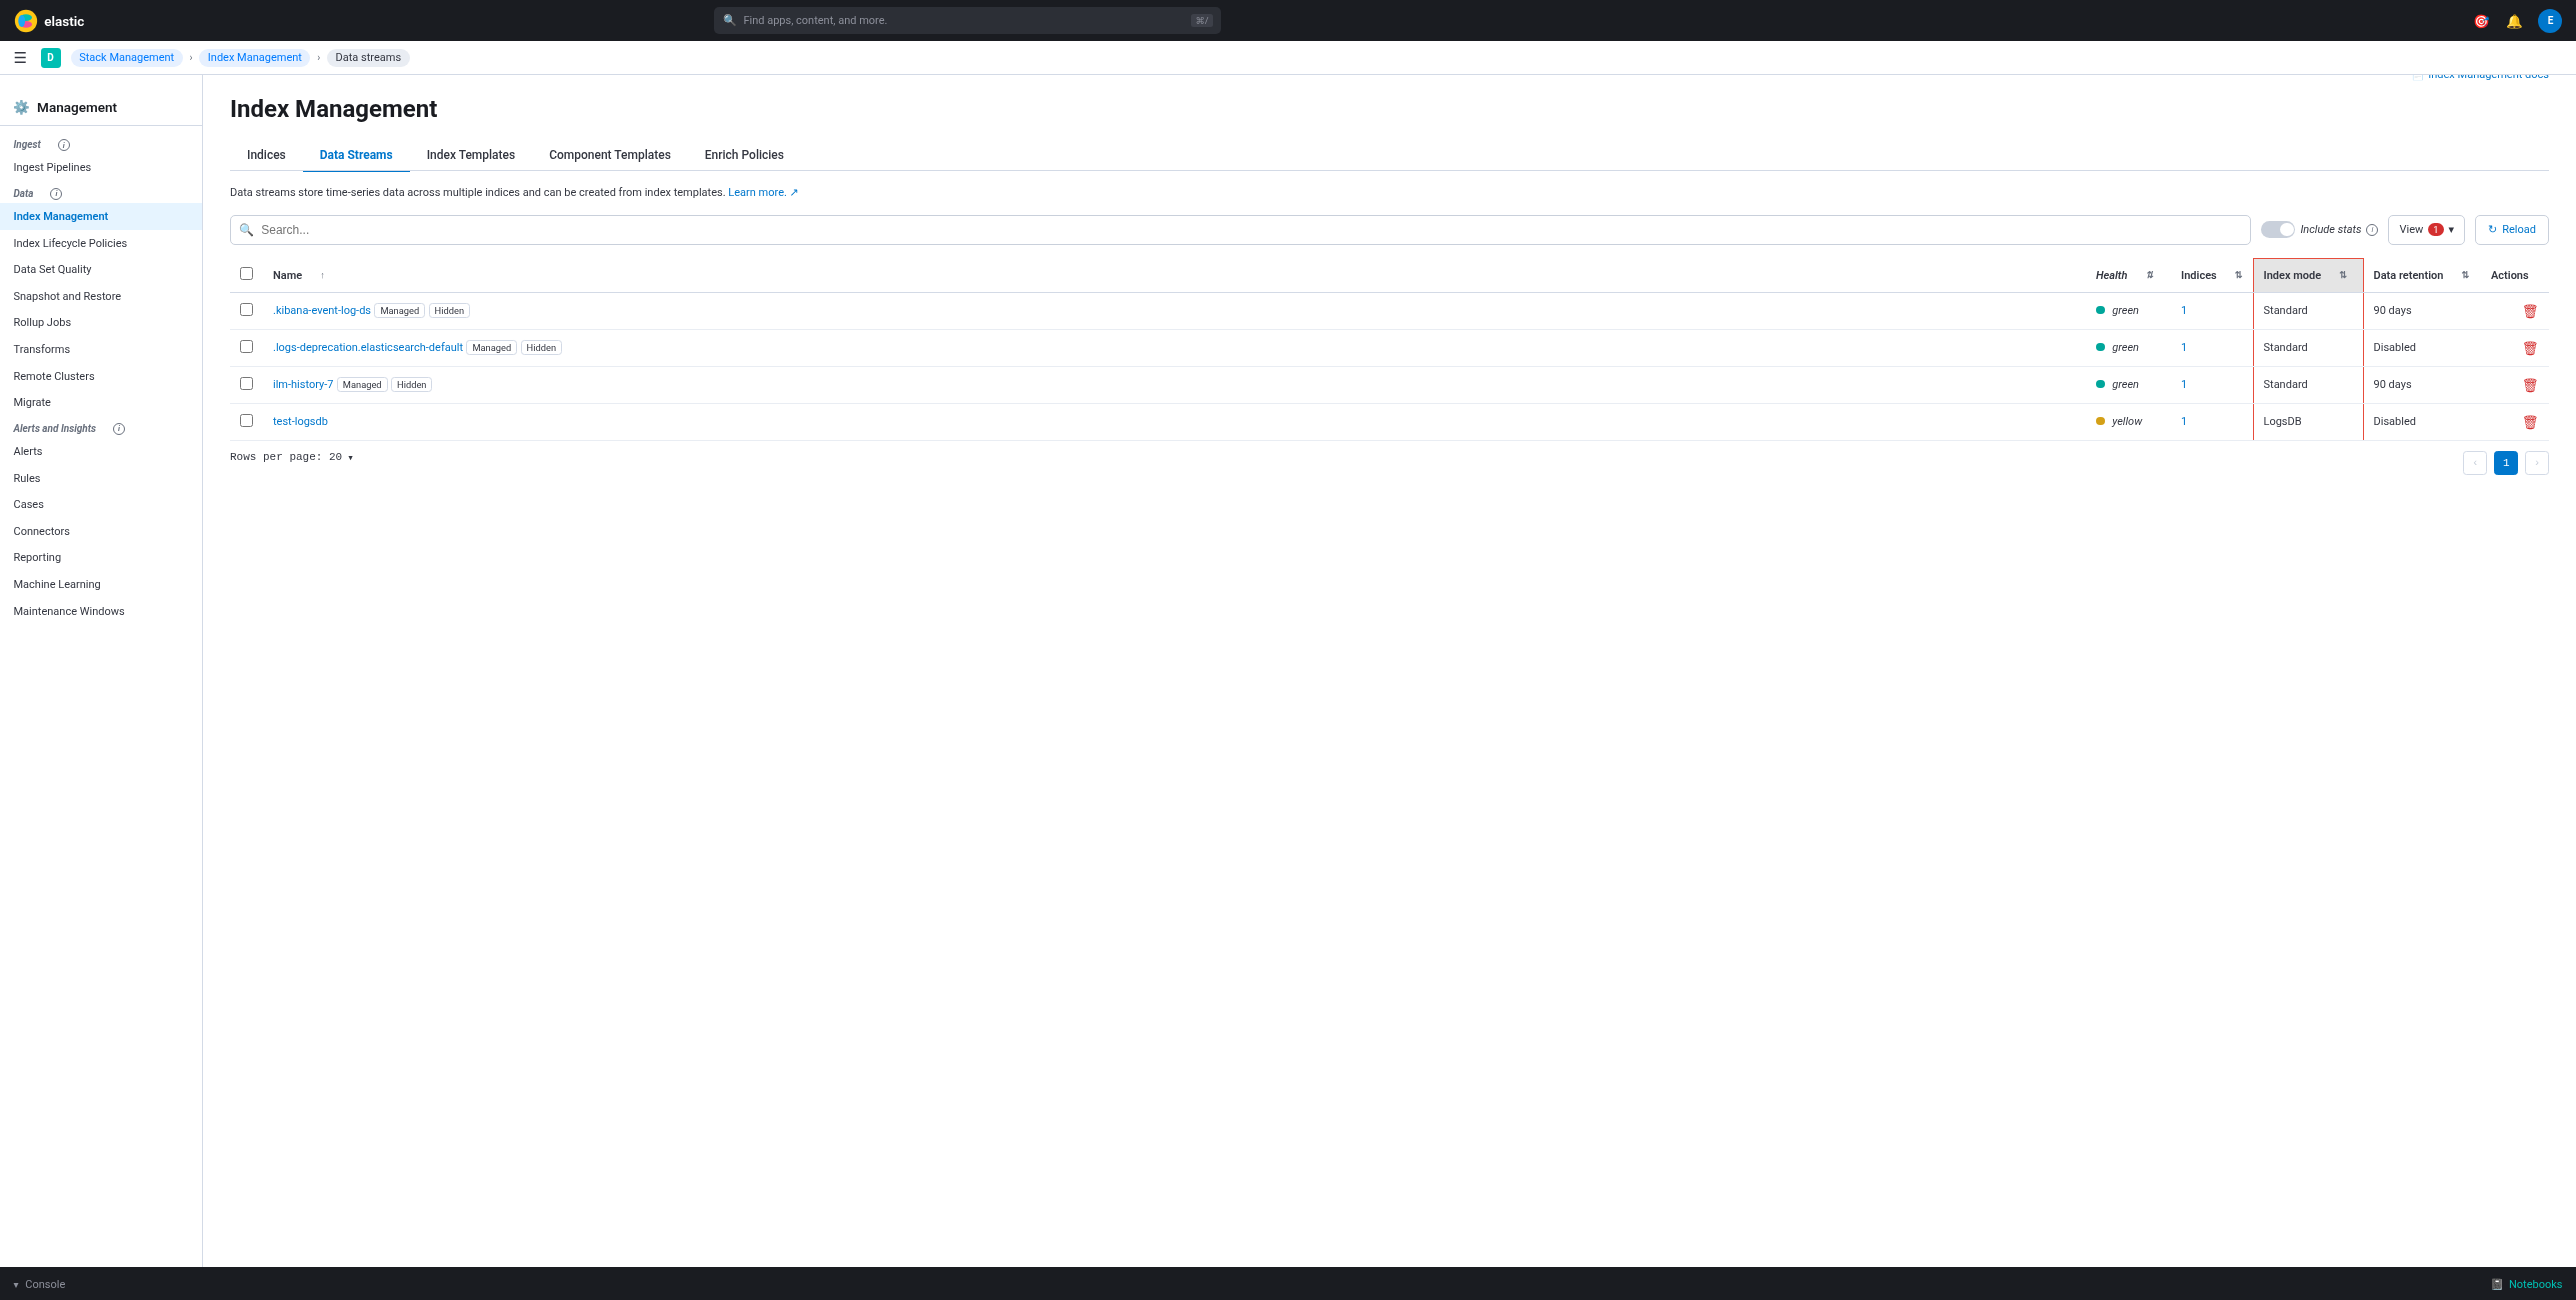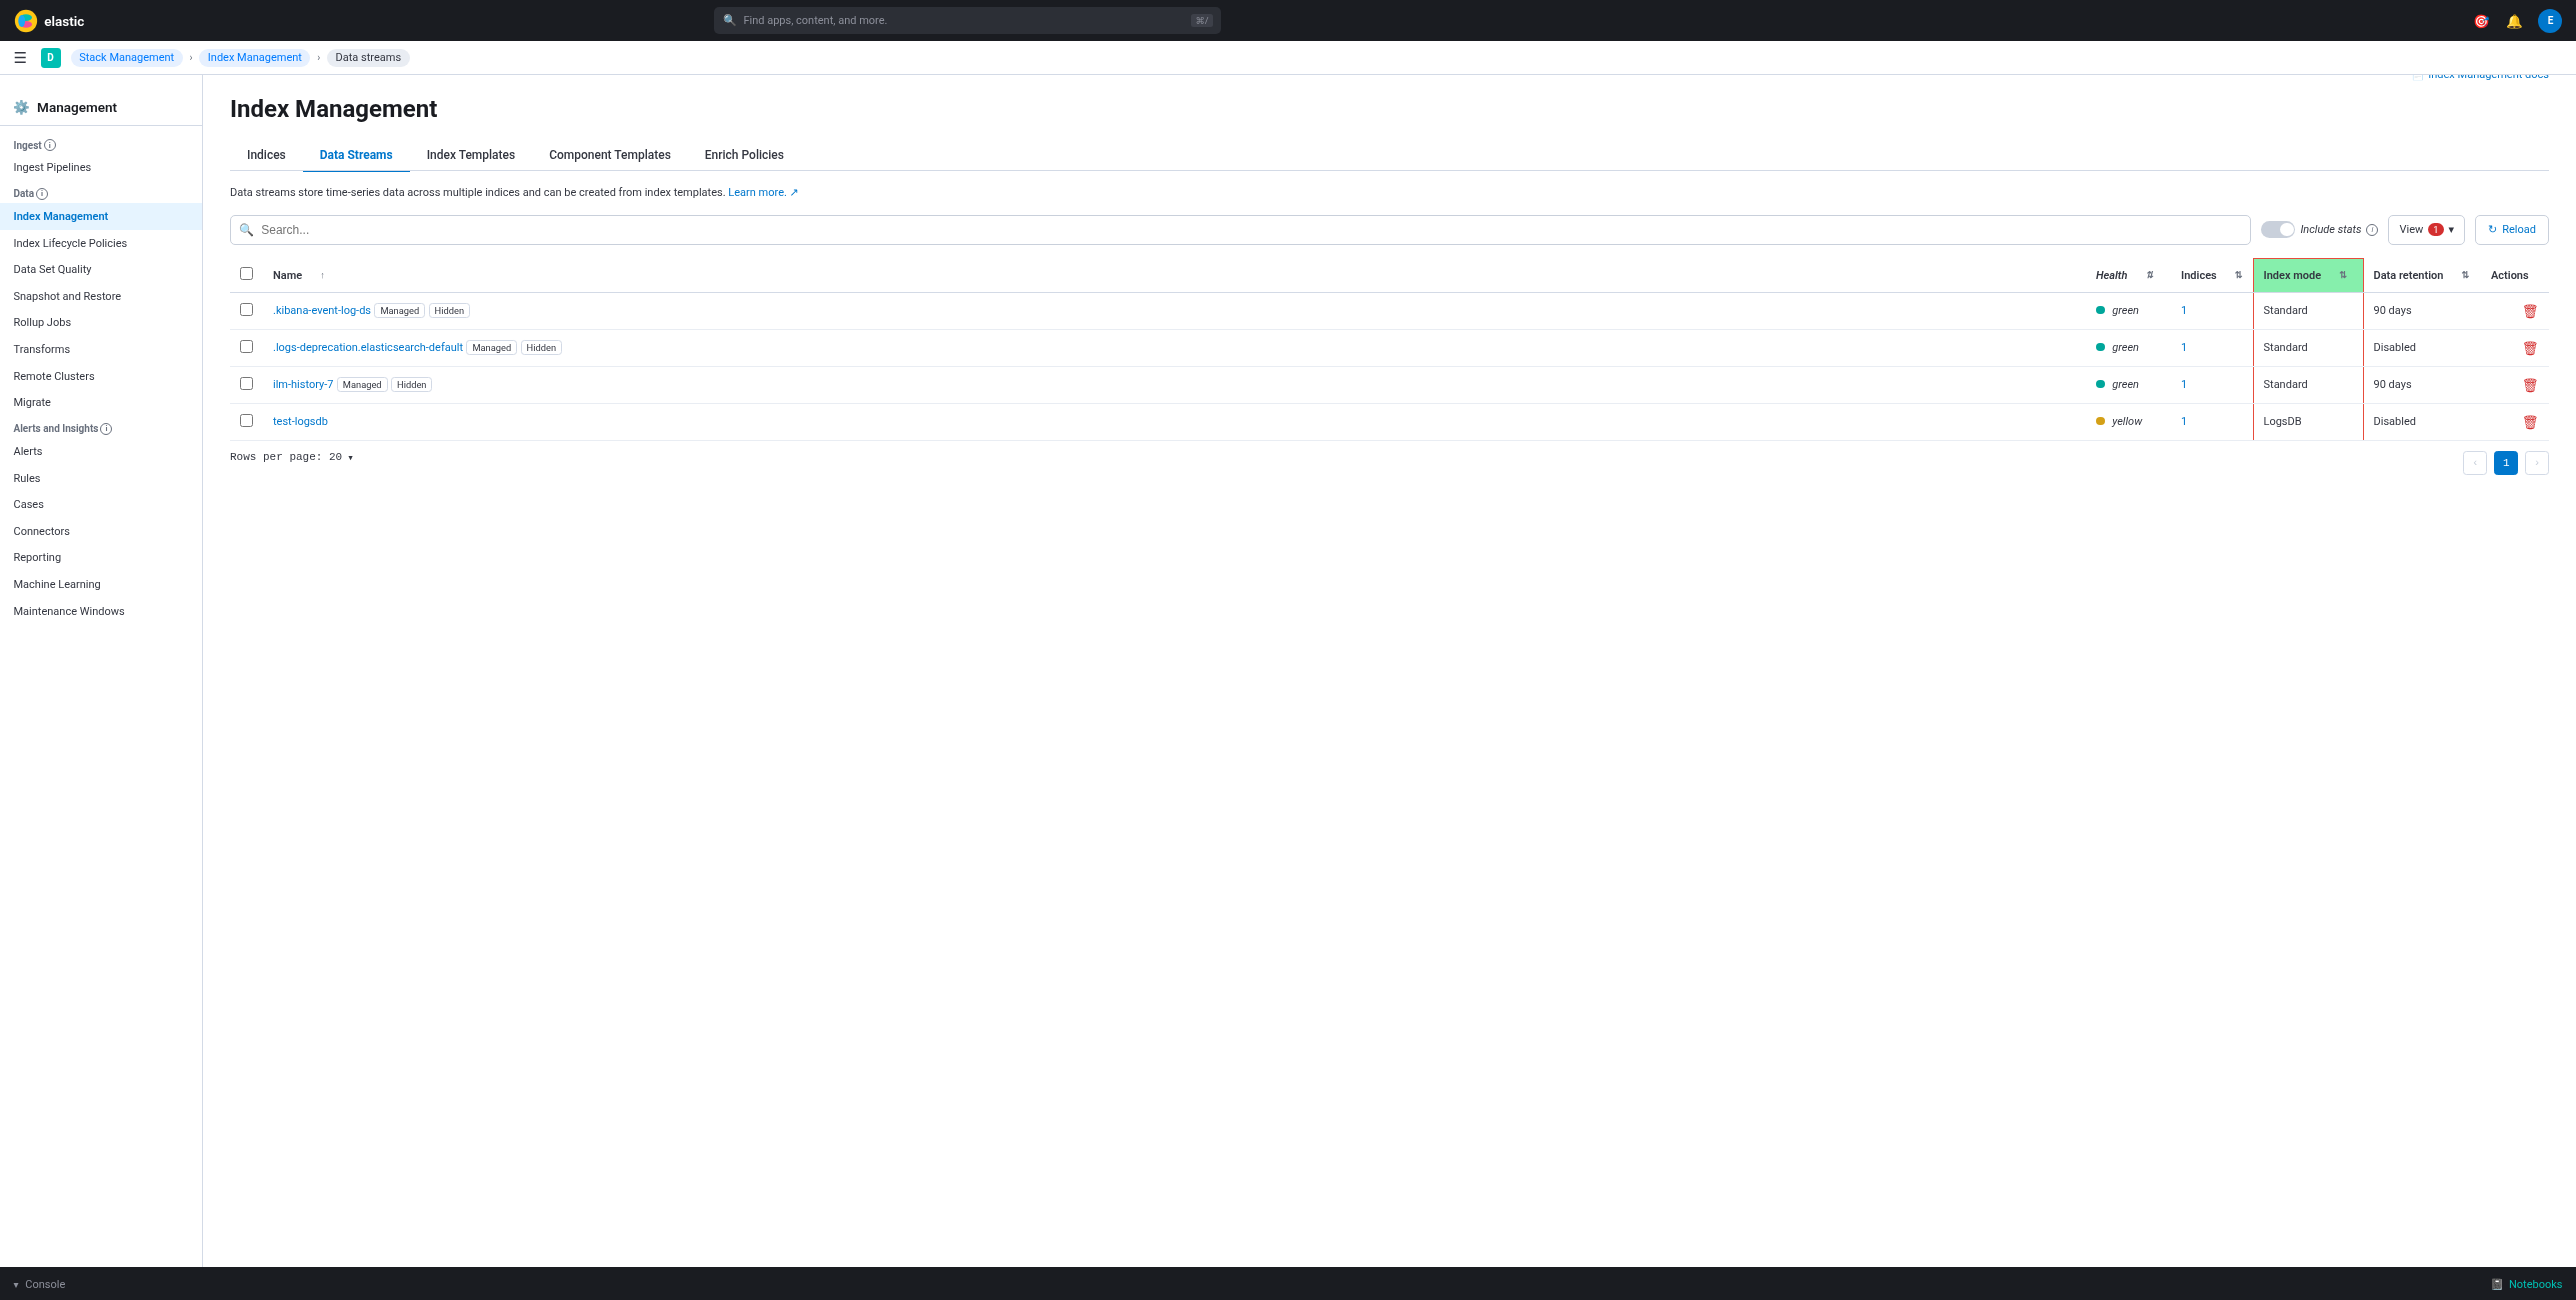--- a/index.html
+++ b/index.html
@@ -141,22 +141,22 @@
       overflow-y: auto;
       padding: 13.5px 0;
       flex-shrink: 0;
     }
     .sidebar-section-title {
       font-size: 10px;
       font-weight: 700;
       color: #69707d;
       padding: 6.8px 13.5px 3.4px 13.5px;
       display: flex;
-      align-items: center;
-      gap: 2px;
+      gap: 17px;
+      font-style: italic;
     }
     .sidebar-item {
       padding: 6.8px 13.5px;
       font-size: 11px;
       color: #343741;
       cursor: pointer;
       display: flex;
       align-items: center;
     }
     .sidebar-item.active {
@@ -392,21 +392,21 @@
     .health-green { background: #00a69b; }
     .health-yellow { background: #d4a017; }
     .indices-link {
       color: #0077cc;
       cursor: pointer;
     }
     .index-mode-header {
       border-left: 1.7px solid #e74c3c;
       border-right: 1.7px solid #e74c3c;
       border-top: 1.7px solid #e74c3c;
-      background: #86efac;
+      background: #e5e5e5;
     }
     .index-mode-cell {
       border-left: 1.7px solid #e74c3c;
       border-right: 1.7px solid #e74c3c;
       background: white;
     }
     .index-mode-cell-last {
       border-left: 1.7px solid #e74c3c;
       border-right: 1.7px solid #e74c3c;
       border-bottom: 1.7px solid #e74c3c;

